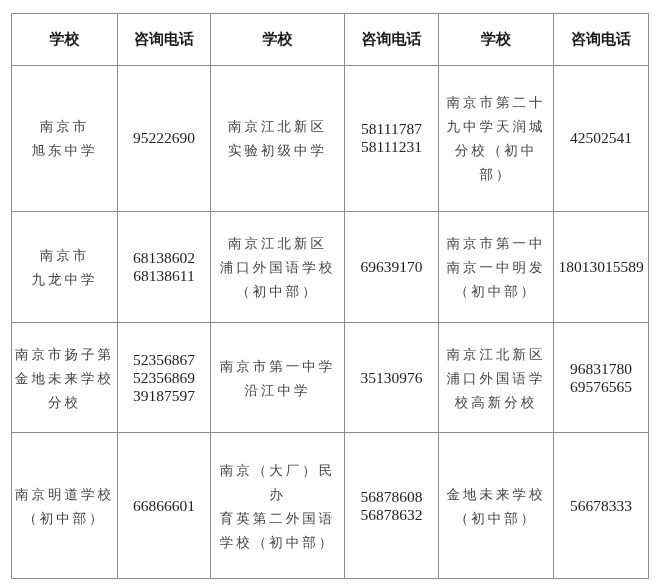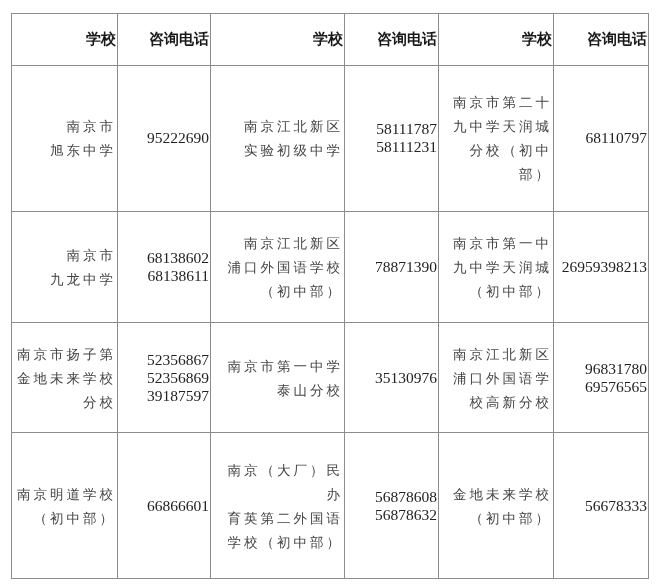--- a/index.html
+++ b/index.html
@@ -5,21 +5,21 @@
   html, body { margin: 0; padding: 0; background: #ffffff; }
   body { width: 660px; height: 587px; position: relative; overflow: hidden; }
   table {
     position: absolute; left: 11px; top: 13px;
     width: 637px; height: 566px;
     border-collapse: collapse; table-layout: fixed;
     font-family: "DejaVu Serif", "Liberation Serif", serif;
   }
   td, th {
     border: 1px solid #8c8c8c;
-    text-align: right; vertical-align: middle;
+    text-align: center; vertical-align: middle;
     padding: 0 1px;
     color: #333;
   }
   th {
     font-family: "DejaVu Sans", "Liberation Sans", sans-serif;
     font-weight: bold; font-size: 15px; color: #1a1a1a;
     height: 51px;
   }
   td.school {
     font-family: "DejaVu Sans", "Liberation Sans", sans-serif;
@@ -60,45 +60,45 @@
       <td class="school">南京市
 旭东中学</td>
       <td class="phone">95222690</td>
       <td class="school">南京江北新区
 实验初级中学</td>
       <td class="phone">58111787
 58111231</td>
       <td class="school">南京市第二十
 九中学天润城
 分校（初中部）</td>
-      <td class="phone">68110797</td>
+      <td class="phone">42502541</td>
     </tr>
     <tr style="height:74px">
       <td class="school">南京市
 九龙中学</td>
       <td class="phone">68138602
 68138611</td>
       <td class="school">南京江北新区
 浦口外国语学校
 （初中部）</td>
-      <td class="phone">78871390</td>
+      <td class="phone">69639170</td>
       <td class="school">南京市第一中
-九中学天润城
+南京一中明发
 （初中部）</td>
-      <td class="phone">26959398213</td>
+      <td class="phone">18013015589</td>
     </tr>
     <tr style="height:72px">
       <td class="school">南京市扬子第
 金地未来学校
 分校</td>
       <td class="phone">52356867
 52356869
 39187597</td>
       <td class="school">南京市第一中学
-泰山分校</td>
+沿江中学</td>
       <td class="phone">35130976</td>
       <td class="school">南京江北新区
 浦口外国语学
 校高新分校</td>
       <td class="phone">96831780
 69576565</td>
     </tr>
     <tr style="height:72px">
       <td class="school">南京明道学校
 （初中部）</td>

